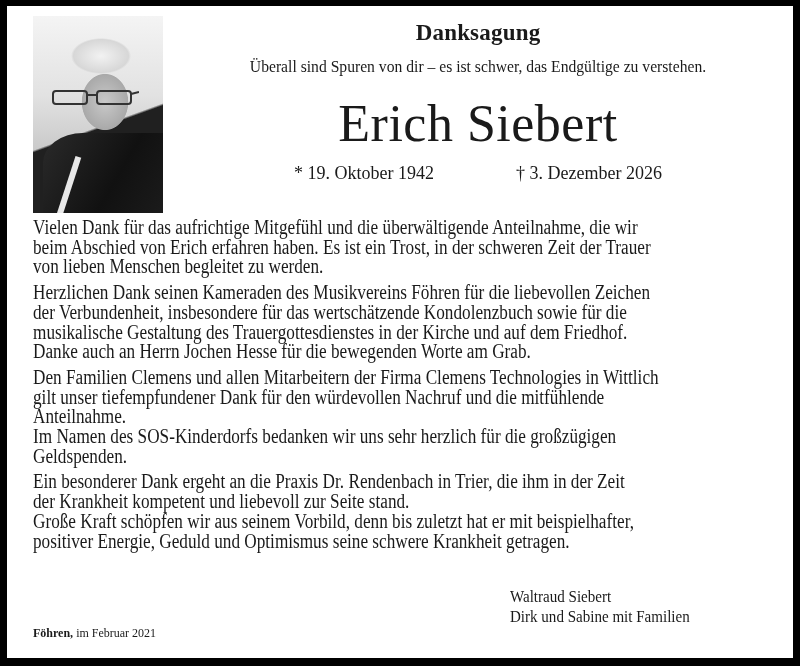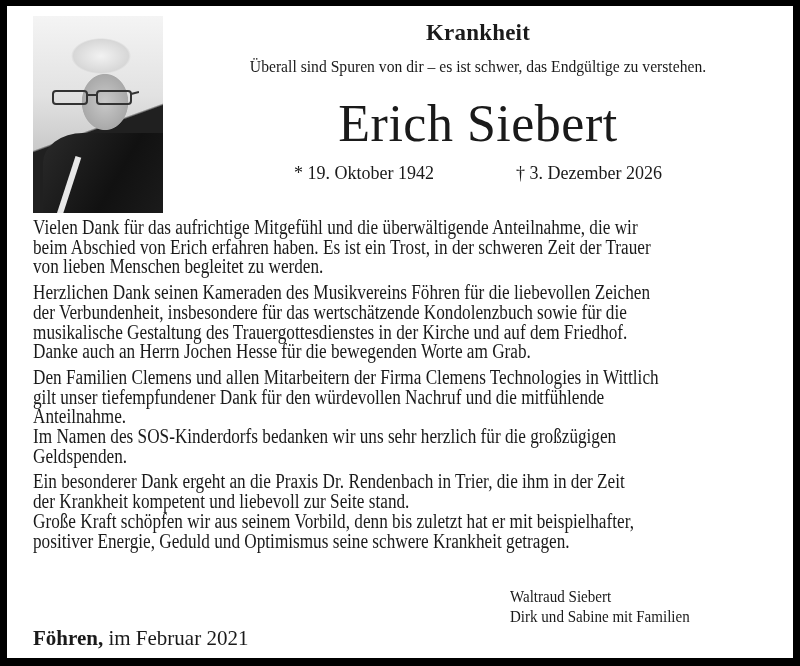--- a/index.html
+++ b/index.html
@@ -56,42 +56,42 @@
     .body-text p {
       margin: 0 0 6px 0; text-align: justify;
       transform: scaleX(0.86); transform-origin: left; width: 116.3%;
     }
     .body-text p .line { display: block; }
     .signers {
       position: absolute; left: 503px; top: 580px; font-size: 17.5px; line-height: 20px;
       transform: scaleX(0.86); transform-origin: left;
     }
     .place-date {
-      position: absolute; left: 26px; top: 620px; font-size: 21px;
+      position: absolute; left: 26px; top: 620px; font-size: 12px;
     }
     .place-date b { font-weight: bold; }
   </style>
 </head>
 <body>
 
 <div class="card">
 
   <div class="photo" title="Portrait photo of elderly man with glasses and dark jacket">
     <div class="jacket"></div>
     <div class="collar"></div>
     <svg class="glasses" viewBox="0 0 88 18">
       <rect x="2" y="3" width="34" height="13" rx="3" fill="none" stroke="#333" stroke-width="2"></rect>
       <rect x="46" y="3" width="34" height="13" rx="3" fill="none" stroke="#333" stroke-width="2"></rect>
       <line x1="36" y1="7" x2="46" y2="7" stroke="#333" stroke-width="2"></line>
       <line x1="80" y1="6" x2="88" y2="4" stroke="#333" stroke-width="2"></line>
     </svg>
   </div>
 
   <div class="header">
-    <div class="title-thanks">Krankheit</div>
+    <div class="title-thanks">Danksagung</div>
     <div class="motto">Überall sind Spuren von dir – es ist schwer, das Endgültige zu verstehen.</div>
     <div class="name">Erich Siebert</div>
     <div class="dates">
       <span>* 19. Oktober 1942</span>
       <span>† 3. Dezember 2026</span>
     </div>
   </div>
 
   <div class="body-text">
     <p>

